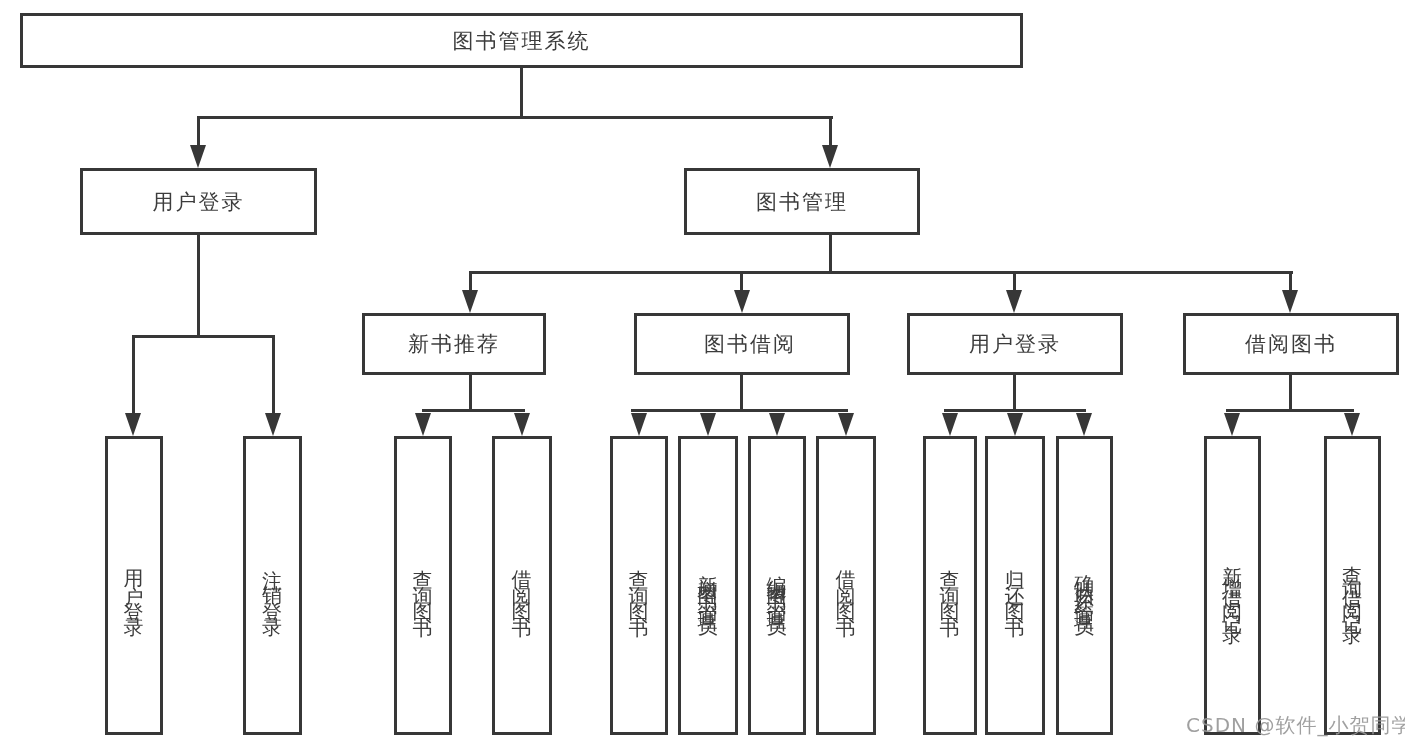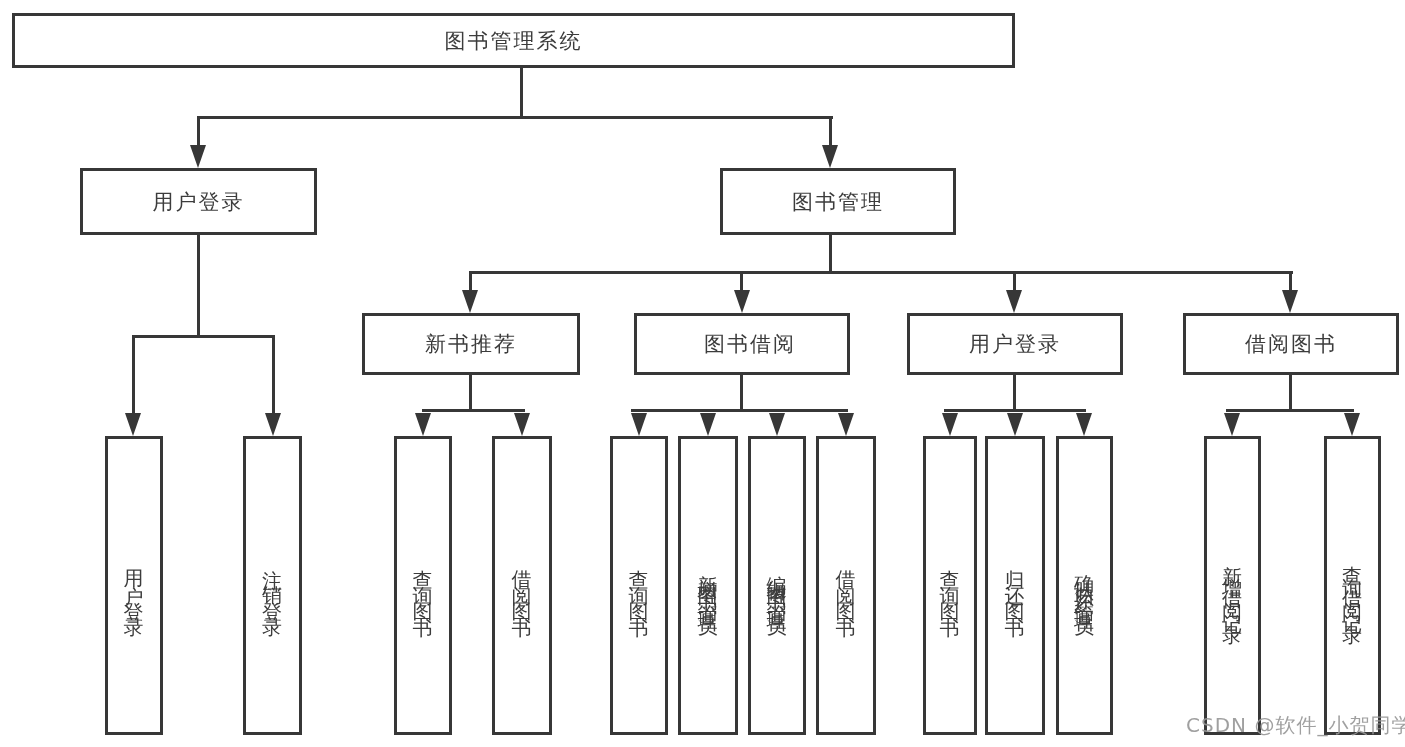--- a/index.html
+++ b/index.html
@@ -53,26 +53,26 @@
     letter-spacing: 1px;
     white-space: nowrap;
     z-index: 3;
   }
 </style>
 </head>
 <body>
 
 <div id="stage">
 
-  <div class="box hbox" style="left:12px; top:13px; width:1003px; height:55px;">图书管理系统</div>
+  <div class="box hbox" style="left:20px; top:13px; width:1003px; height:55px;">图书管理系统</div>
 
   <div class="box hbox" style="left:80px; top:168px; width:237px; height:67px;">用户登录</div>
-  <div class="box hbox" style="left:720px; top:168px; width:236px; height:67px;">图书管理</div>
+  <div class="box hbox" style="left:684px; top:168px; width:236px; height:67px;">图书管理</div>
 
-  <div class="box hbox" style="left:362px; top:313px; width:218px; height:62px;">新书推荐</div>
+  <div class="box hbox" style="left:362px; top:313px; width:184px; height:62px;">新书推荐</div>
   <div class="box hbox" style="left:634px; top:313px; width:216px; height:62px;padding-left:16px;">图书借阅</div>
   <div class="box hbox" style="left:907px; top:313px; width:216px; height:62px;">用户登录</div>
   <div class="box hbox" style="left:1183px; top:313px; width:216px; height:62px;">借阅图书</div>
 
   <div class="box vbox" style="left:105px; width:58px;">用户登录</div>
   <div class="box vbox" style="left:243px; width:59px;">注销登录</div>
 
   <div class="box vbox" style="left:394px; width:58px;">查询图书</div>
   <div class="box vbox" style="left:492px; width:60px;">借阅图书</div>
 

